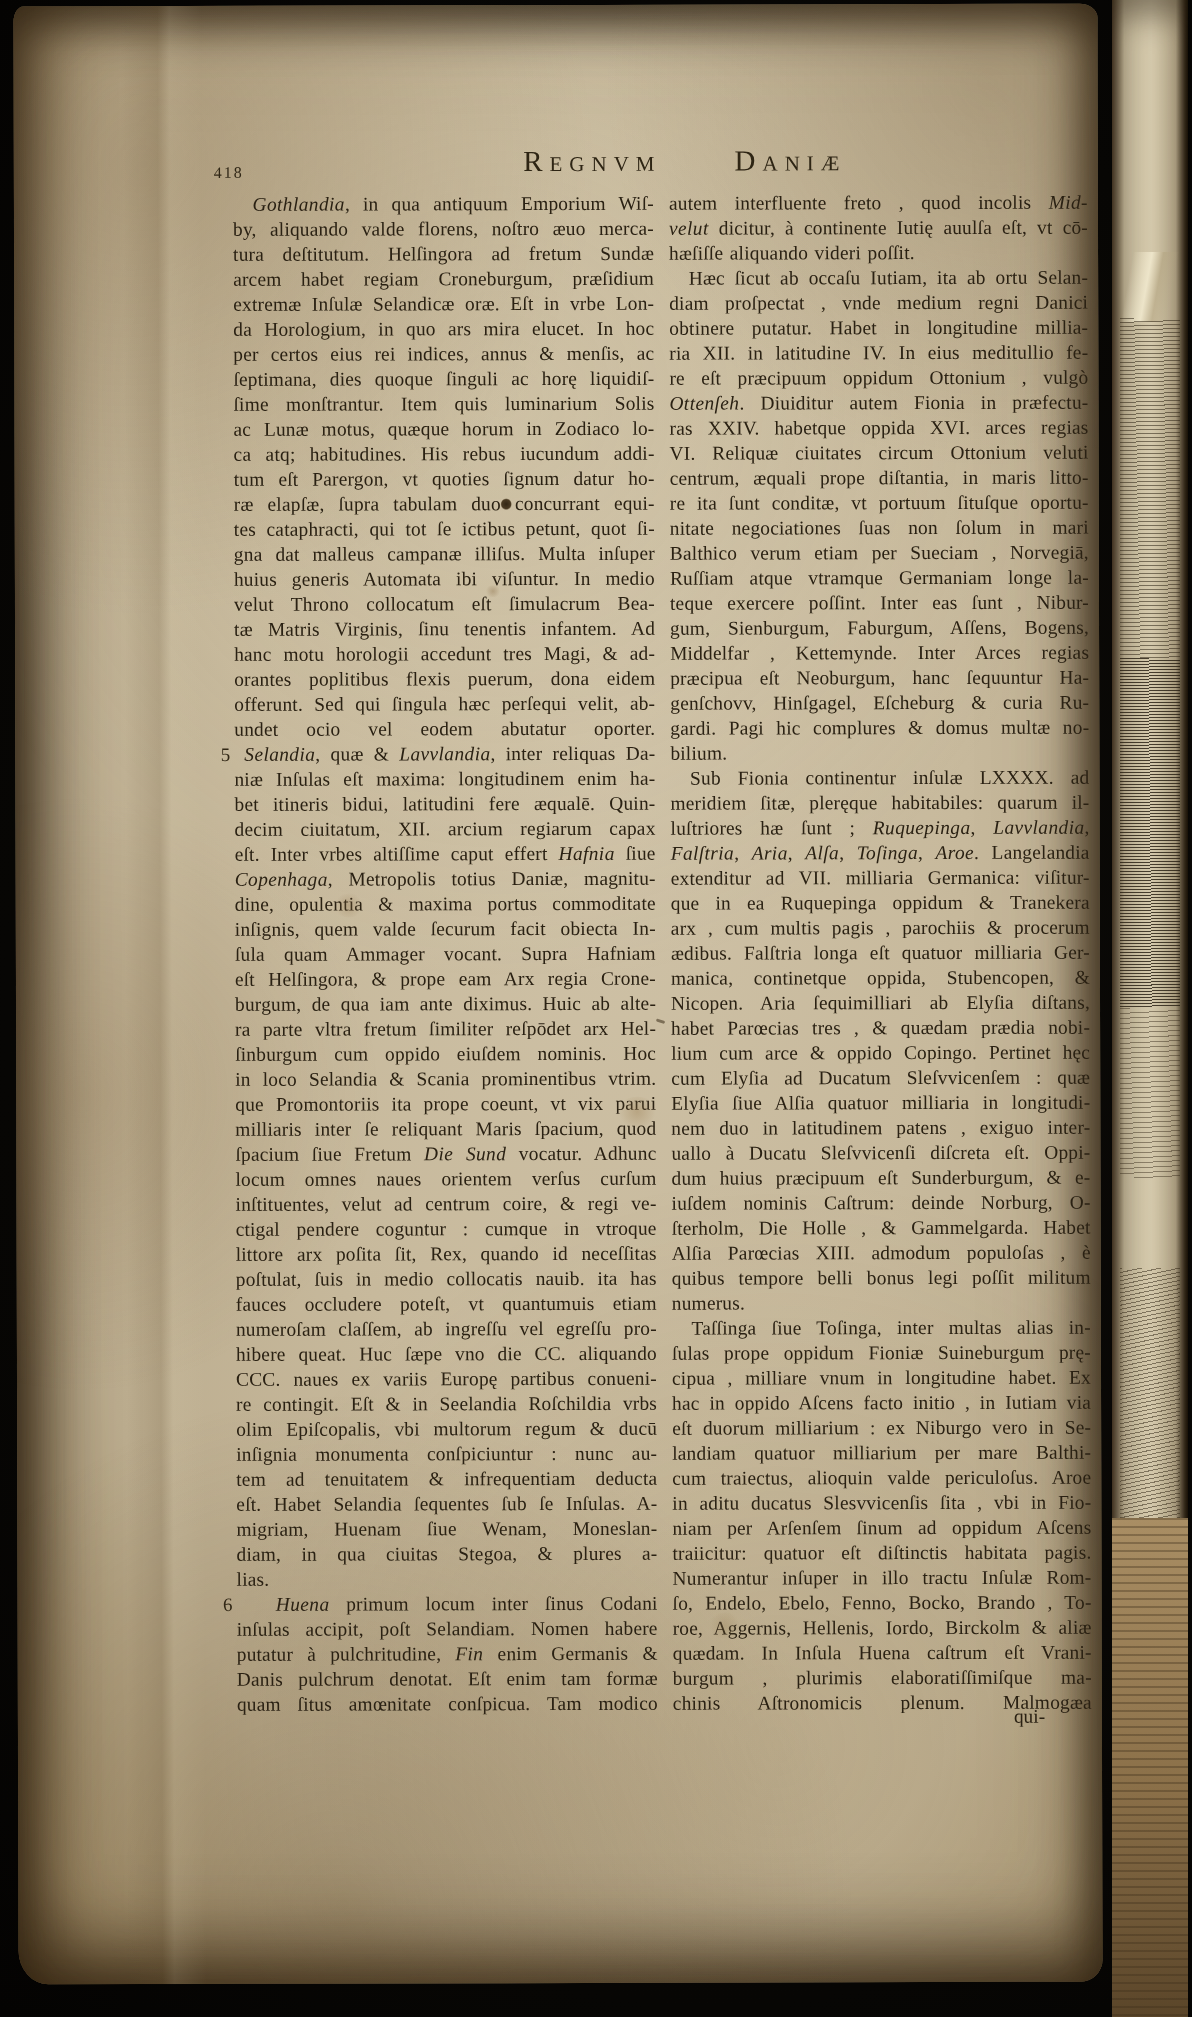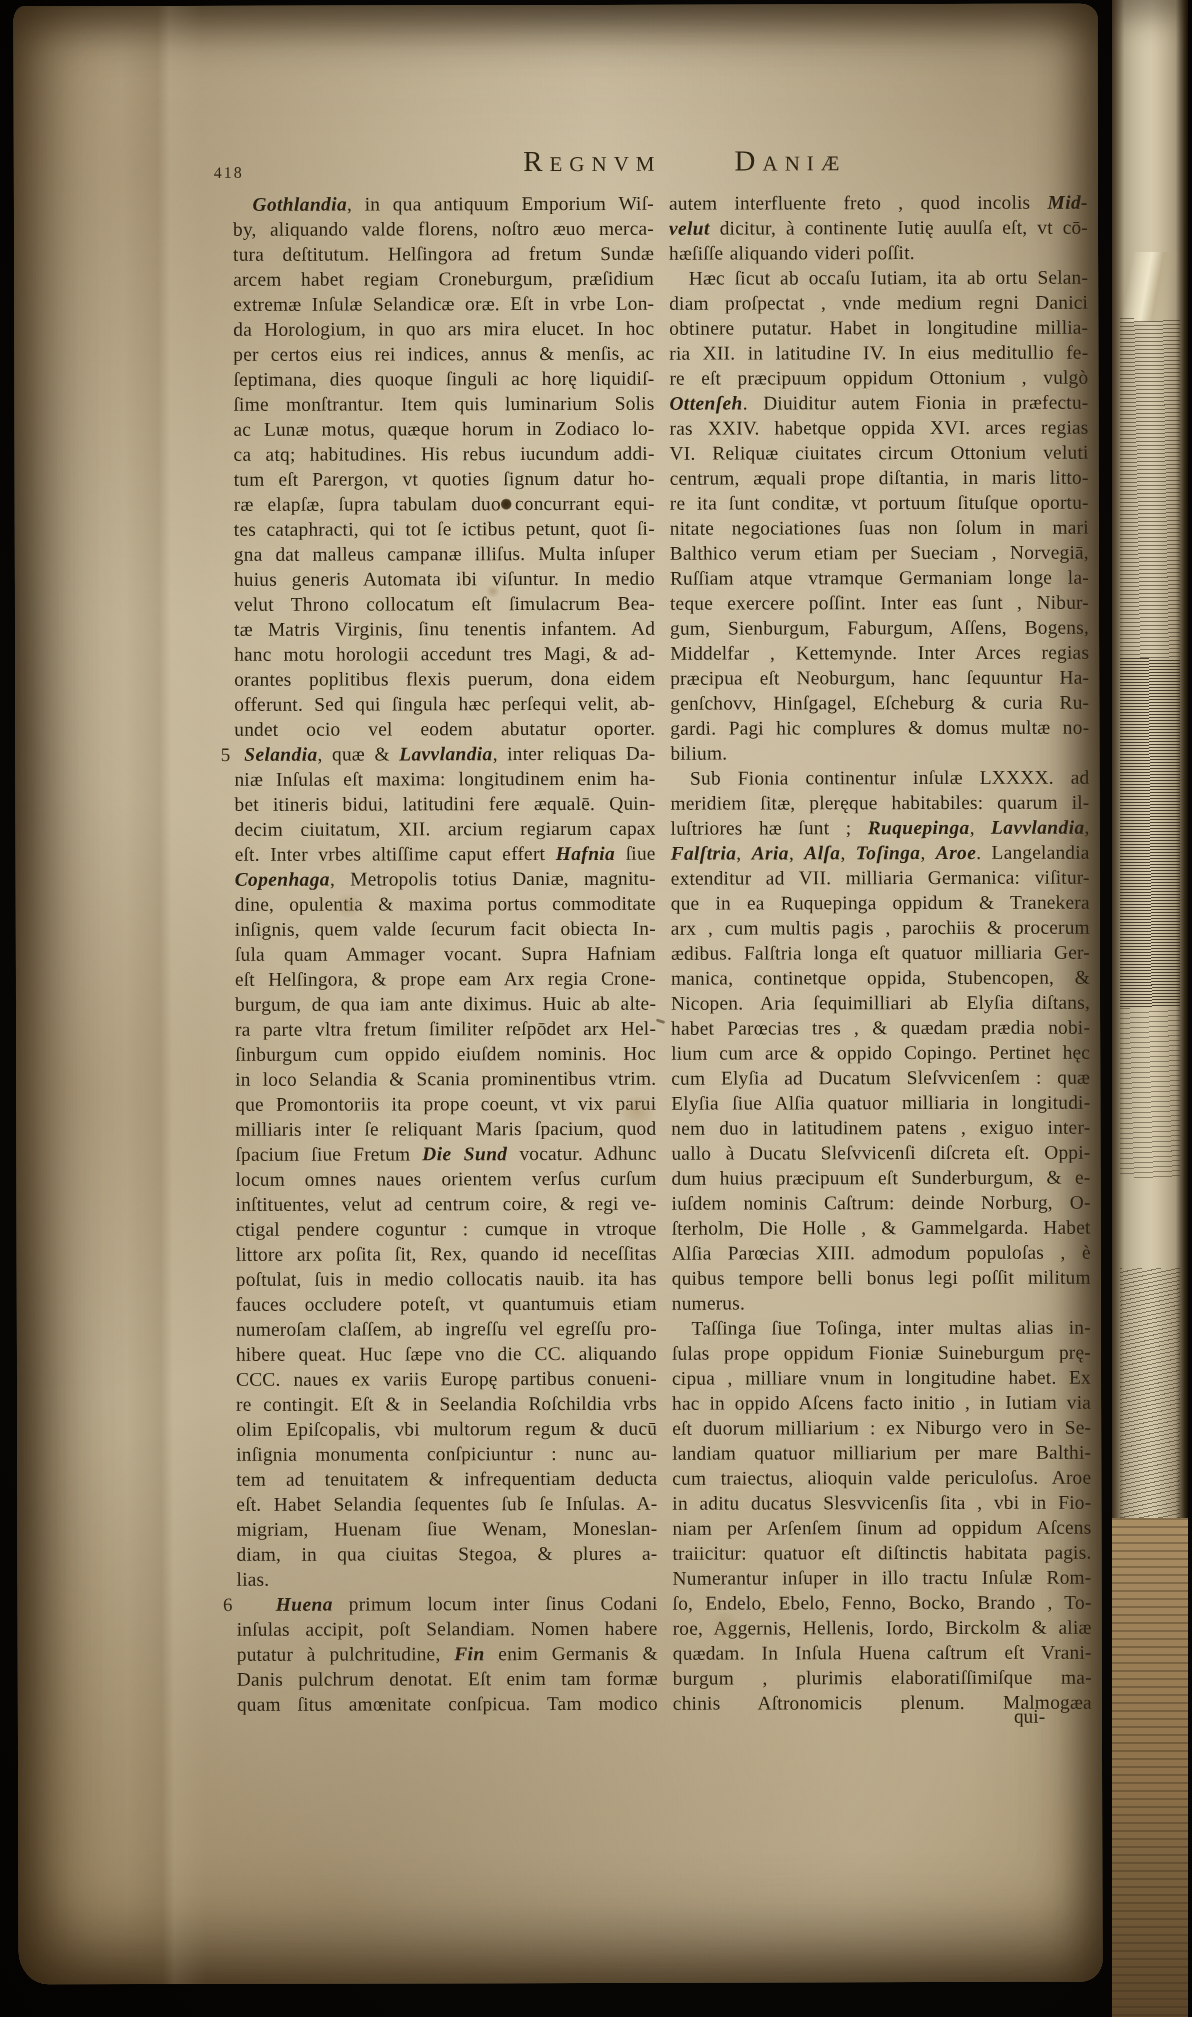--- a/index.html
+++ b/index.html
@@ -51,21 +51,21 @@
   .header .w::first-letter{font-size:29px;}
   .col{
     position:absolute;top:186px;
     font-size:19.4px;line-height:25px;color:#2a2113;
     letter-spacing:.2px;word-spacing:1.5px;
   }
   .col-left{left:219px;width:421px;}
   .col-right{left:655px;width:419px;}
   .line{height:25px;white-space:nowrap;overflow:visible;}
   .line.j{white-space:normal;text-align:justify;text-align-last:justify;}
-  .line i{font-style:italic;letter-spacing:.4px;font-weight:bold;}
+  .line i{font-style:italic;letter-spacing:.4px;}
   .margin-num{
     position:absolute;left:-20px;width:16px;text-align:right;
     font-size:19px;color:#322816;
   }
   .catchword{
     position:absolute;left:996px;top:1702px;
     font-size:19.4px;color:#2a2113;
   }
   
   .blot{position:absolute;border-radius:50%;pointer-events:none;}

